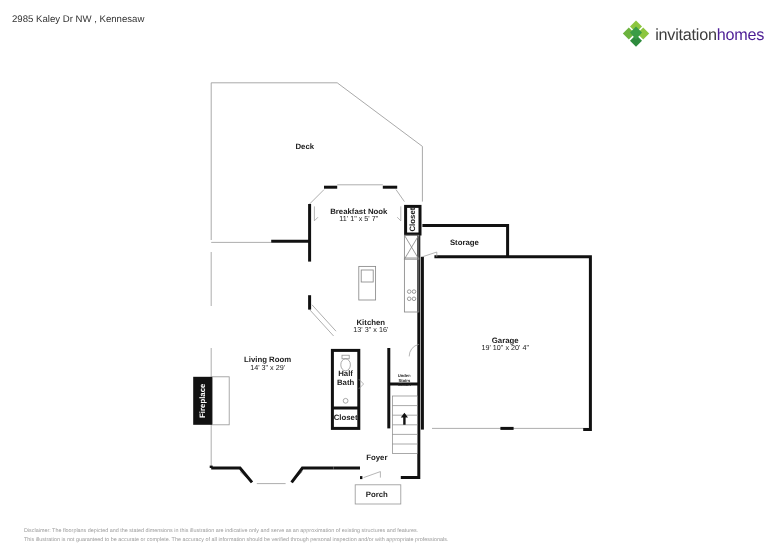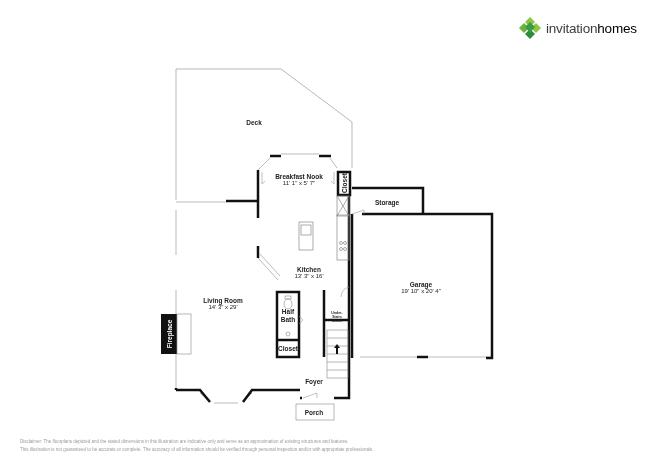--- a/index.html
+++ b/index.html
@@ -2,32 +2,33 @@
 <html><head>
   <meta charset="utf-8">
   <style>
     html, body { margin:0; padding:0; background:#fff; }
     body { width:650px; height:460px; position:relative; overflow:hidden; font-family:"Liberation Sans", sans-serif; color:#222; }
     .hdr { position:absolute; left:10px; top:10px; font-size:8px; line-height:11px; color:#333; }
     .logo { position:absolute; left:518px; top:16px; height:24px; display:flex; align-items:center; }
     .logo svg { display:block; }
     .logo-text { font-size:13.5px; margin-left:4px; letter-spacing:-0.2px; }
     .logo-text .a { color:#3d3d3d; }
-    .logo-text .b { color:#000000; }
+    .logo-text .b { color:#4c1d95; }
     .disc { position:absolute; left:20px; top:438px; font-size:4.5px; line-height:8px; color:#9a9a9a; white-space:nowrap; }
     .plan { position:absolute; left:0; top:0; }
     .lbl { position:absolute; font-size:6.5px; font-weight:bold; text-align:center; color:#222; white-space:nowrap; transform:translateX(-50%); }
     .dim { display:block; font-weight:normal; font-size:6px; }
     .vlbl { position:absolute; font-size:6.5px; font-weight:bold; transform:translate(-50%,-50%) rotate(-90deg); white-space:nowrap; }
     .small { font-size:3.5px; line-height:4px; }
   </style>
 </head>
 <body>
 
 <div class="hdr">
+  <div>2985 Kaley Dr NW , Kennesaw</div>
 </div>
 
 <div class="logo">
   <svg width="24" height="24" viewBox="0 0 24 24">
     <polygon points="12,1 17,6 12,11 7,6" fill="#8dc63f"></polygon>
     <polygon points="23,12 18,17 13,12 18,7" fill="#8dc63f"></polygon>
     <polygon points="1,12 6,7 11,12 6,17" fill="#6cb33e"></polygon>
     <polygon points="12,13 17,18 12,23 7,18" fill="#2e8b3d"></polygon>
     <polygon points="12,6 17,11 12,17 7,11" fill="#3a9c45"></polygon>
   </svg>

